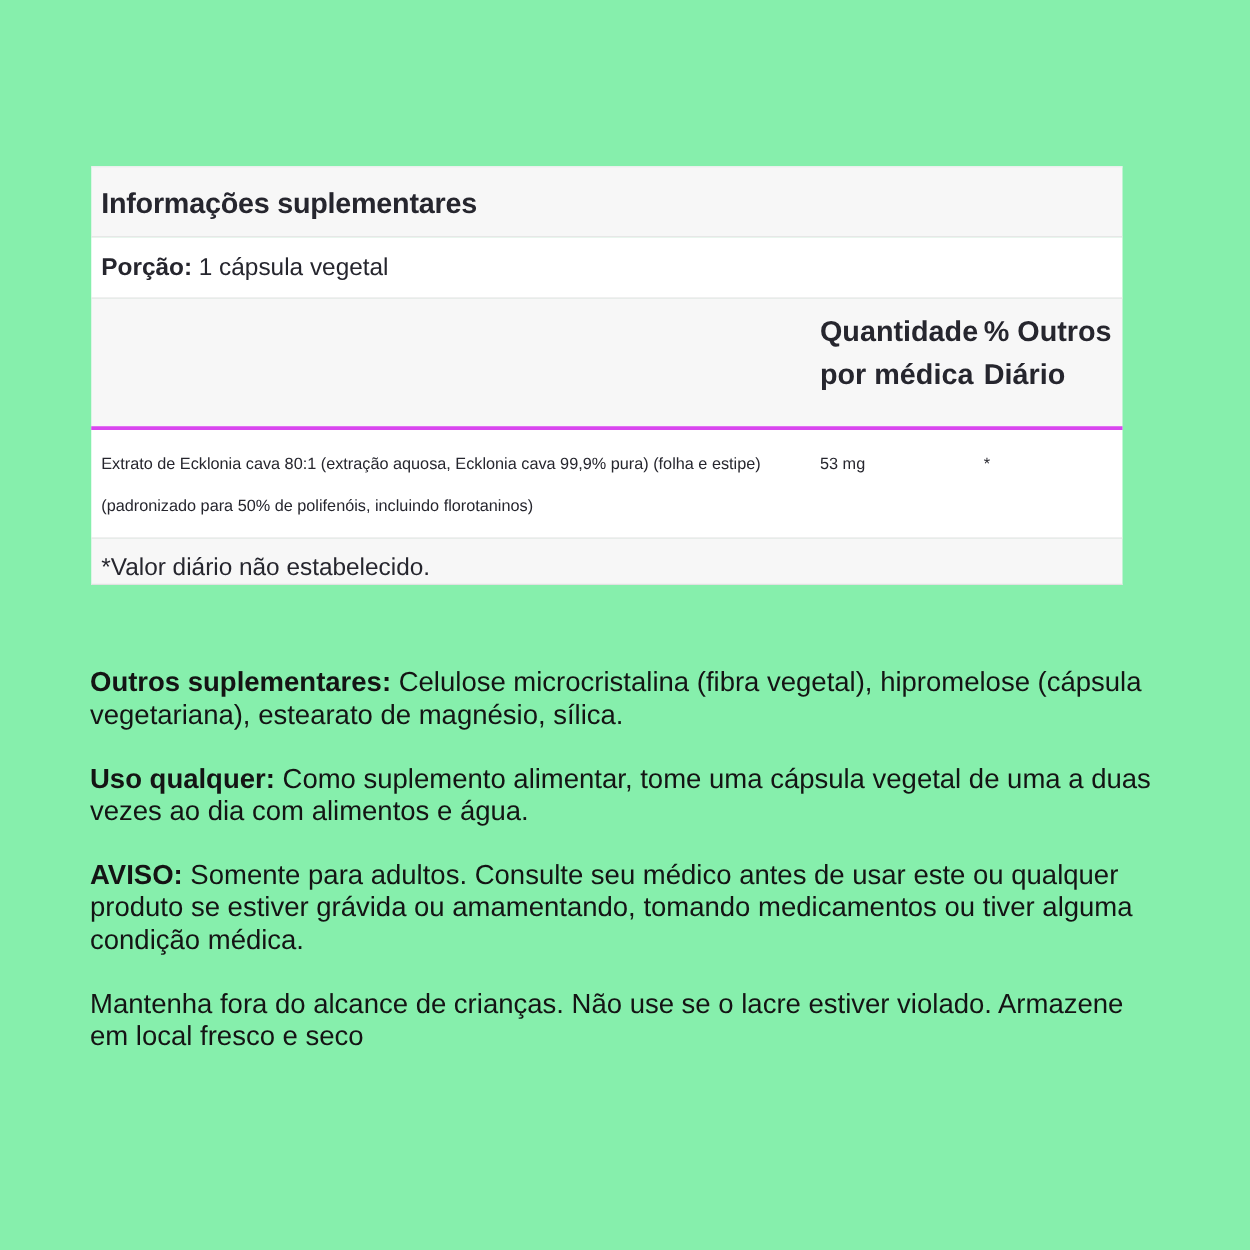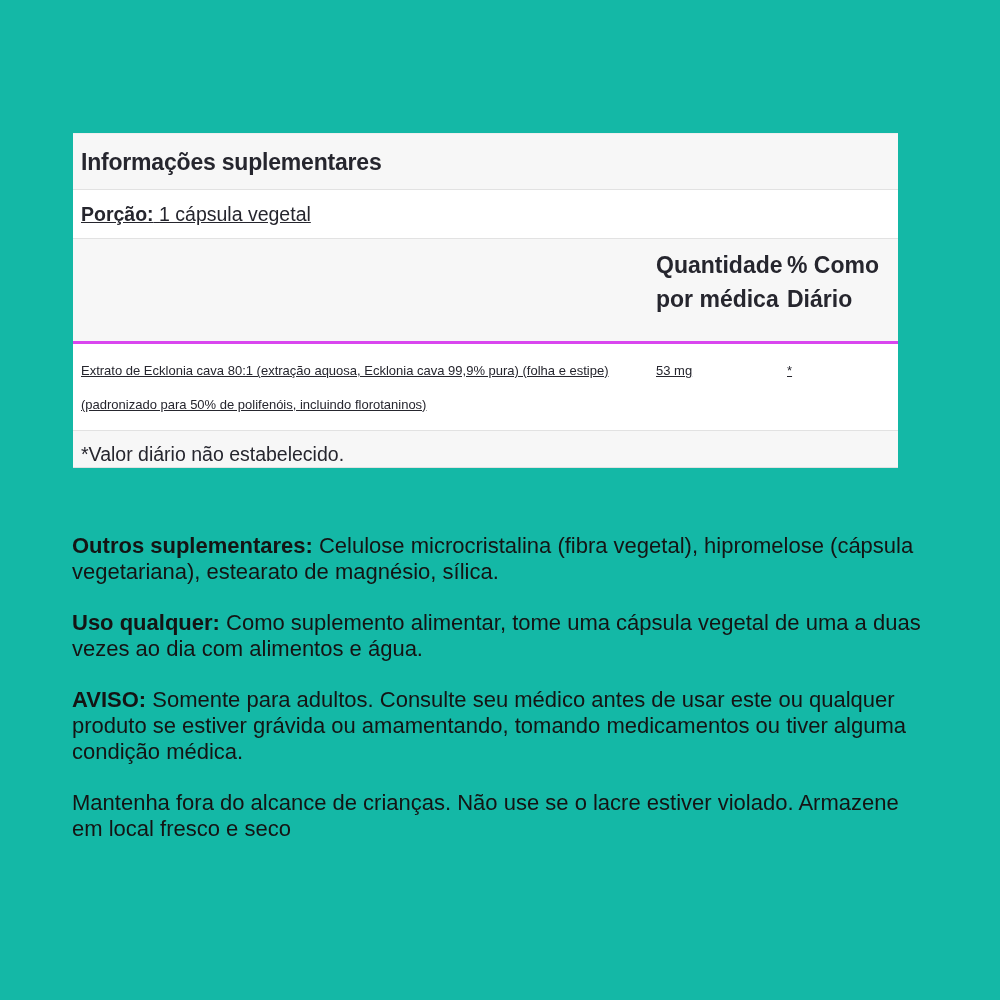--- a/index.html
+++ b/index.html
@@ -4,39 +4,39 @@
 <style>
   html, body {
     margin: 0;
     padding: 0;
     background: #ffffff;
   }
   .page {
     position: relative;
     width: 1000px;
     height: 1000px;
-    background: #14b8a6;
+    background: #86efac;
     overflow: hidden;
     font-family: "Liberation Sans", sans-serif;
   }
 
   
   .label-card {
     position: absolute;
     left: 73px;
     top: 133px;
     width: 825px;
     color: #26262e;
   }
   .band {
     box-sizing: border-box;
     padding: 0 6px;
   }
   .gray { background: #f7f7f7; }
-  .white { background: #ffffff; text-decoration: underline; }
+  .white { background: #ffffff; }
 
   .title-band {
     border-top: 1px solid #efefef;
     border-bottom: 1px solid #e2e2e2;
     padding: 13px 6px 12px 8px;
   }
   .title-band h1 {
     margin: 0;
     font-size: 23px;
     line-height: 30px;
@@ -107,21 +107,21 @@
       <span>1 cápsula vegetal</span>
     </div>
 
     <div class="band gray grid header-band">
       <div></div>
       <div class="b">
         <div>Quantidade</div>
         <div>por médica</div>
       </div>
       <div class="b">
-        <div>% Como</div>
+        <div>% Outros</div>
         <div>Diário</div>
       </div>
     </div>
 
     <div class="band white grid ingredient-band">
       <div>Extrato de Ecklonia cava 80:1 (extração aquosa, Ecklonia cava 99,9% pura) (folha e estipe) (padronizado para 50% de polifenóis, incluindo florotaninos)</div>
       <div>53 mg</div>
       <div>*</div>
     </div>
 

